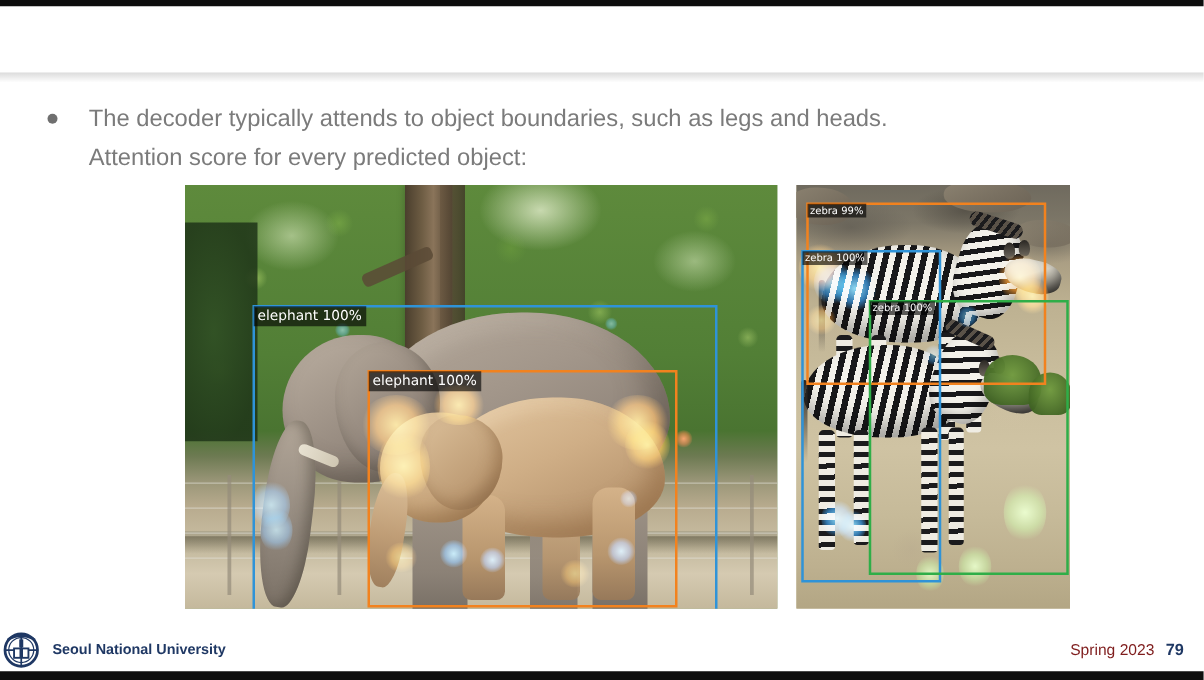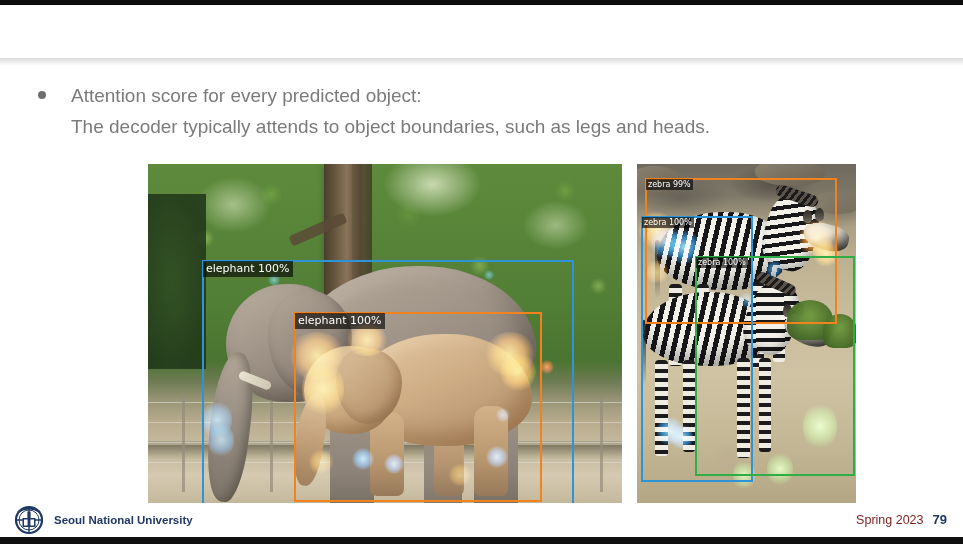--- a/index.html
+++ b/index.html
@@ -45,21 +45,21 @@
   .bullet-line{
     color:#7b7b7b;
     font-size:19px;
     line-height:31px;
     white-space:nowrap;
   }
 
   
   .figure-row{ position:absolute; left:148px; top:148px; width:708px; height:339px; }
 
-  .fig{ position:absolute; top:16px; overflow:hidden; }
+  .fig{ position:absolute; top:0; overflow:hidden; }
   .fig-left { left:0;   width:474px; height:339px; }
   .fig-right{ left:489px; width:219px; height:339px; }
 
   
   .photo-eleph{
     position:absolute; inset:0;
     background:
       
       radial-gradient(ellipse 70px 46px at 60% 6%,  rgba(236,244,214,.75), rgba(236,244,214,0) 70%),
       radial-gradient(ellipse 54px 40px at 18% 12%, rgba(226,240,200,.55), rgba(226,240,200,0) 70%),
@@ -301,22 +301,22 @@
 
 <div class="slide">
 
   <div class="top-rule"></div>
 
   <div class="banner-shadow"></div>
 
   <div class="bullet-block">
     <div class="bullet-dot"></div>
     <div class="bullet-body">
+      <div class="bullet-line">The decoder typically attends to object boundaries, such as legs and heads.</div>
       <div class="bullet-line">Attention score for every predicted object:</div>
-      <div class="bullet-line">The decoder typically attends to object boundaries, such as legs and heads.</div>
     </div>
   </div>
 
   <div class="figure-row">
 
     <div class="fig fig-left">
       <div class="photo-eleph">
         <div class="bush-dark"></div>
         <div class="trunk"></div>
         <div class="trunk2"></div>
@@ -452,21 +452,21 @@
           <span class="bbox-label sm">zebra 100%</span>
         </div>
         <div class="bbox green" style="left:58px; top:92px; width:160px; height:220px;">
           <span class="bbox-label sm">zebra 100%</span>
         </div>
       </div>
     </div>
 
   </div>
 
-  <div style="position:absolute; left:12px; top:503px; display:flex; align-items:center;">
+  <div style="position:absolute; left:0; top:503px; display:flex; align-items:center;">
     <svg width="34" height="34" viewBox="0 0 34 34">
       <circle cx="17" cy="17" r="13" fill="none" stroke="#1f3864" stroke-width="2.2"></circle>
       <circle cx="17" cy="17" r="10" fill="none" stroke="#1f3864" stroke-width="1"></circle>
       <path d="M4 17 L30 17 M17 4 L17 30" stroke="#1f3864" stroke-width="1.4"></path>
       <path d="M6 9 Q17 2 28 9" fill="none" stroke="#1f3864" stroke-width="2"></path>
       <rect x="10.5" y="15" width="13" height="9" fill="#1f3864"></rect>
       <rect x="12" y="16.5" width="3.6" height="6" fill="#ffffff"></rect>
       <rect x="18.4" y="16.5" width="3.6" height="6" fill="#ffffff"></rect>
       <rect x="15.4" y="8.5" width="3.2" height="6.5" fill="#1f3864"></rect>
     </svg>

